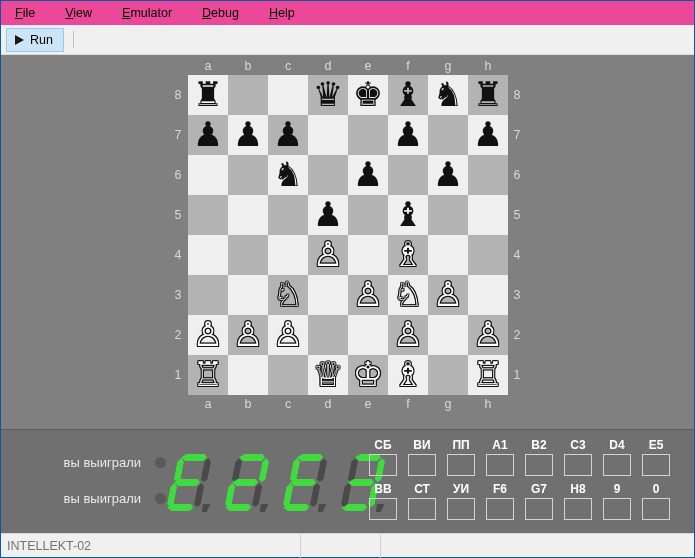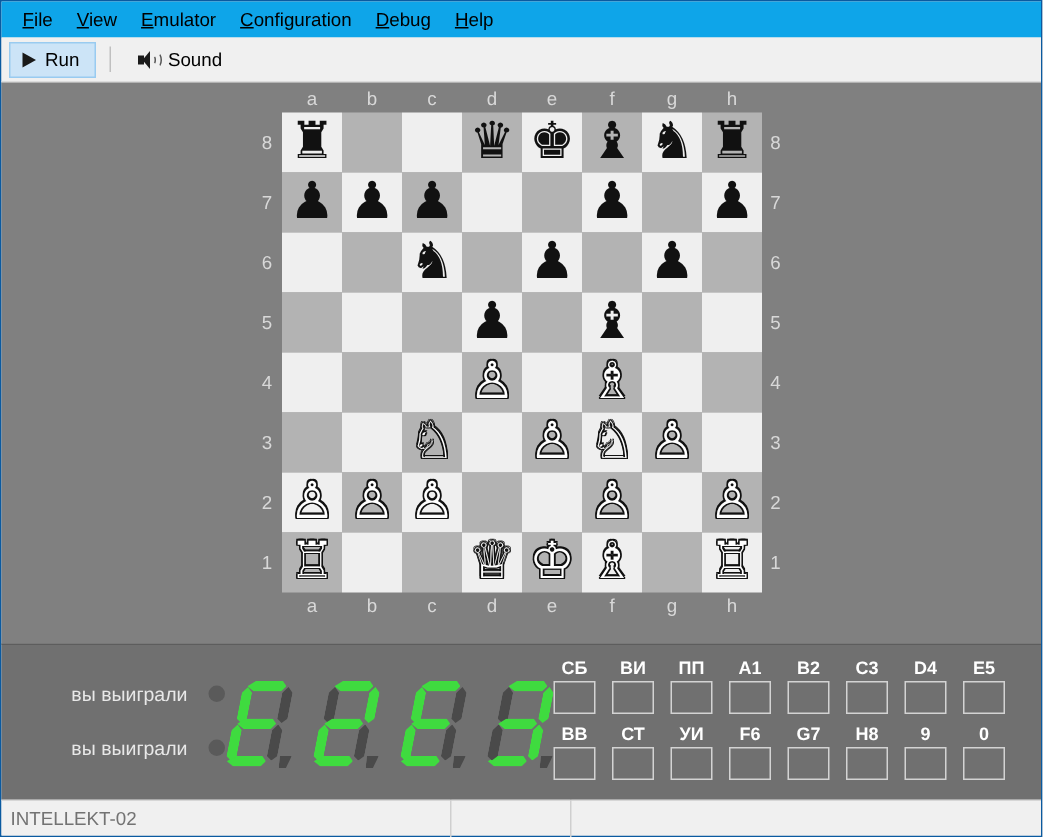--- a/index.html
+++ b/index.html
@@ -57,24 +57,25 @@
   .win-btn {
     width: 45px; height: 30px;
     display: flex; align-items: center; justify-content: center;
     color: #ffffff;
   }
   .win-btn svg { display: block; }
 
   
   .menubar {
     height: 24px; min-height: 24px;
-    background: #0ea5e9;
+    background: #ec4899;
     display: flex; align-items: center;
     padding-left: 6px;
     border-bottom: 0px;
+    gap: 14px;
   }
   .menu-item {
     font-size: 12.5px; color: #000000;
     padding: 3px 8px 3px 8px;
     white-space: nowrap;
   }
   .menu-item u { text-decoration: underline; }
 
   
   .toolbar {
@@ -158,21 +159,21 @@
   .piece.b { color: #111111; }
 
   
   .bottom-panel {
     height: 104px; min-height: 104px;
     background: #707070;
     position: relative;
     border-top: 1px solid #5d5d5d;
   }
   .panel-left {
-    position: absolute; left: 0; top: 0; width: 360px; height: 104px;
+    position: absolute; left: 16px; top: 0; width: 360px; height: 104px;
   }
   .led-labels {
     position: absolute; left: 28px; top: 22px;
     display: flex; flex-direction: column; gap: 16px;
   }
   .led-row {
     display: flex; align-items: center; gap: 14px;
     height: 20px;
   }
   .led-row span.lbl {
@@ -256,40 +257,30 @@
 </head>
 <body>
 
 <div id="app">
 
 
   <div class="menubar">
     <div class="menu-item"><u>F</u><span>ile</span></div>
     <div class="menu-item"><u>V</u><span>iew</span></div>
     <div class="menu-item"><u>E</u><span>mulator</span></div>
-    <div class="menu-item"><u>C</u><span>onfiguration</span></div>
     <div class="menu-item"><u>D</u><span>ebug</span></div>
     <div class="menu-item"><u>H</u><span>elp</span></div>
   </div>
 
   <div class="toolbar">
     <div class="tool-btn active">
       <span class="ico-play"></span>
       <span>Run</span>
     </div>
     <div class="tool-sep"></div>
-    <div class="tool-btn">
-      <span class="ico-sound">
-        <span class="spk"></span>
-          <span class="cone"></span>
-          <span class="w1"></span>
-          <span class="w2"></span>
-      </span>
-      <span>Sound</span>
-    </div>
   </div>
 
   <div class="board-area">
     <div class="board-wrap" id="board-wrap">
         <div class="coord"></div>
         <div class="coord">a</div>
         <div class="coord">b</div>
         <div class="coord">c</div>
         <div class="coord">d</div>
         <div class="coord">e</div>

